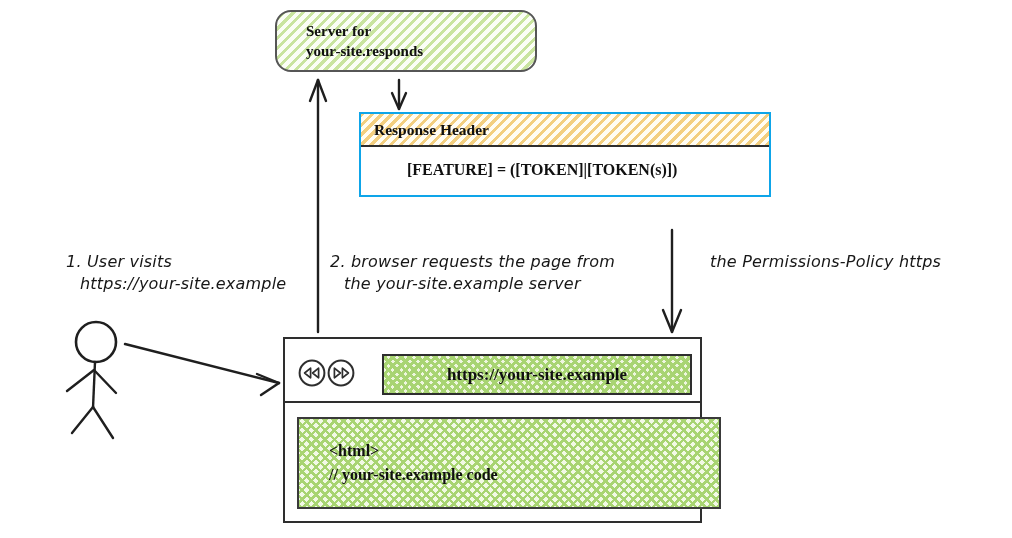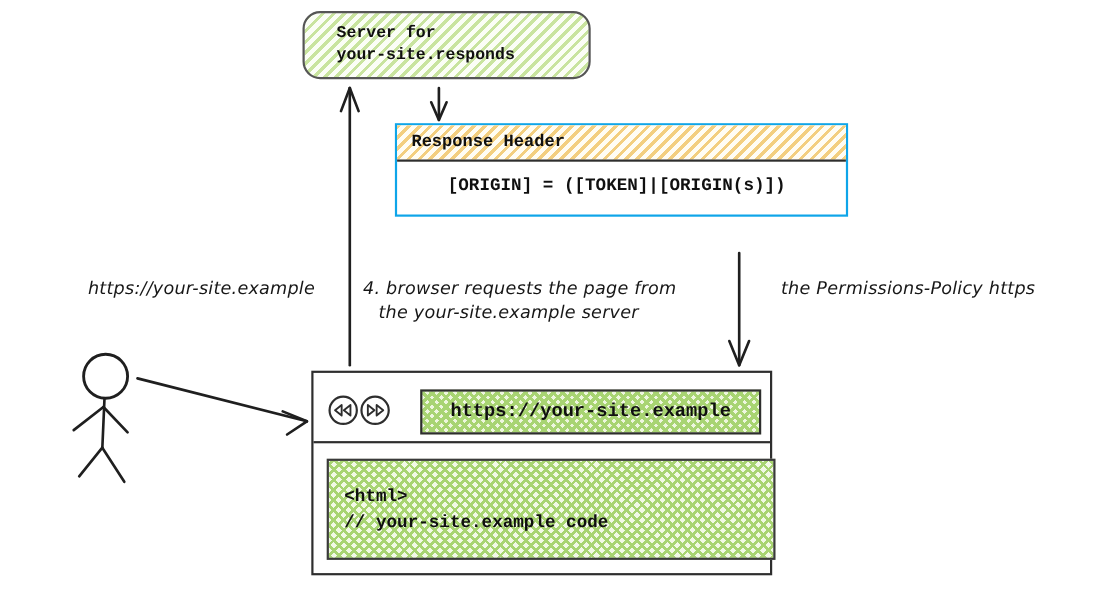--- a/index.html
+++ b/index.html
@@ -21,21 +21,21 @@
       repeating-linear-gradient(-45deg, var(--green-cross) 0 3px, rgba(255,255,255,0) 3px 6px),
       repeating-linear-gradient(45deg, var(--green-cross) 0 3px, rgba(255,255,255,0) 3px 6px);
   }
   .crosshatch-light{
     background-color:#f2f9e6;
     background-image:
       repeating-linear-gradient(-45deg, var(--green-cross) 0 2.5px, rgba(255,255,255,0) 2.5px 6.5px),
       repeating-linear-gradient(45deg, var(--green-cross) 0 2.5px, rgba(255,255,255,0) 2.5px 6.5px);
   }
 
-  .mono{font-family:Liberation Mono, monospace;font-weight:bold;}
+  .mono{font-family:Liberation Serif, serif;font-weight:bold;}
 
   
   .server-box{position:absolute;left:275px;top:10px;width:229px;height:58px;
     border:2.5px solid #565656;border-radius:16px;
     display:flex;flex-direction:column;justify-content:center;
     padding-left:29px;font-size:15px;line-height:20px;color:#101010;}
 
   
   .response-box{position:absolute;left:359px;top:112px;width:408px;
     border:2px solid #0ea5e9;background:#fff;}
@@ -58,47 +58,48 @@
     border:2.5px solid #2e2e2e;background:#fff;}
   .toolbar{position:relative;height:62px;border-bottom:2px solid #2e2e2e;}
   .nav-btn{position:absolute;top:19px;width:30px;height:30px;background:transparent;border:none;padding:0;}
   .nav-back{left:12px;}
   .nav-fwd{left:41px;}
   .url-bar{position:absolute;left:97px;top:15px;width:306px;height:37px;
     border:2px solid #2e2e2e;display:flex;align-items:center;justify-content:center;
     font-size:17px;color:#101010;}
   .content-box{position:absolute;left:12px;top:78px;width:390px;height:88px;
     border:2px solid #3a3a3a;display:flex;flex-direction:column;justify-content:center;
-    padding-left:14px;font-size:16px;line-height:24px;color:#101010;}
+    padding-left:30px;font-size:16px;line-height:24px;color:#101010;}
 
   
   .overlay{position:absolute;left:0;top:0;width:1012px;height:538px;pointer-events:none;}
 </style>
 </head>
 <body>
 
 <div id="canvas">
 
   <div class="server-box hatch-green mono">
     <div>Server for</div>
     <div>your-site.responds</div>
   </div>
 
   <div class="response-box">
     <div class="rh-title hatch-orange mono">Response Header</div>
     <div class="rh-body mono">
-      <div class="rh-line2">[ORIGIN] = ([TOKEN]|[ORIGIN(s)])</div>
+      <div class="rh-line2">[FEATURE] = ([TOKEN]|[TOKEN(s)])</div>
     </div>
   </div>
 
   <div class="step step-1">
+    <div class="l1">1. User visits</div>
     <div class="l2">https://your-site.example</div>
   </div>
   <div class="step step-2">
-    <div class="l1">4. browser requests the page from</div>
+    <div class="l1">2. browser requests the page from</div>
     <div class="l2">the your-site.example server</div>
   </div>
   <div class="step step-3">
     <div class="l2">the Permissions-Policy https</div>
   </div>
 
   <div class="browser">
     <div class="toolbar">
       <button class="nav-btn nav-back" title="">
         <svg width="30" height="30" viewBox="0 0 30 30">

